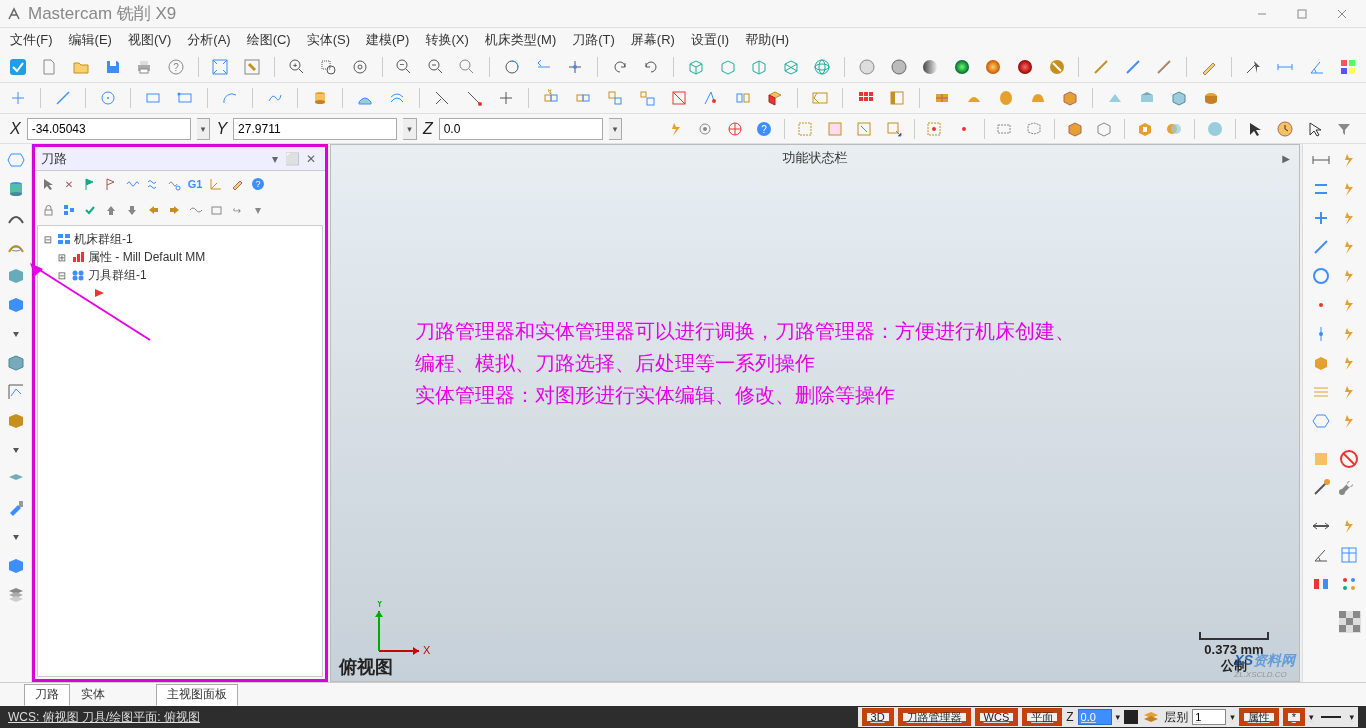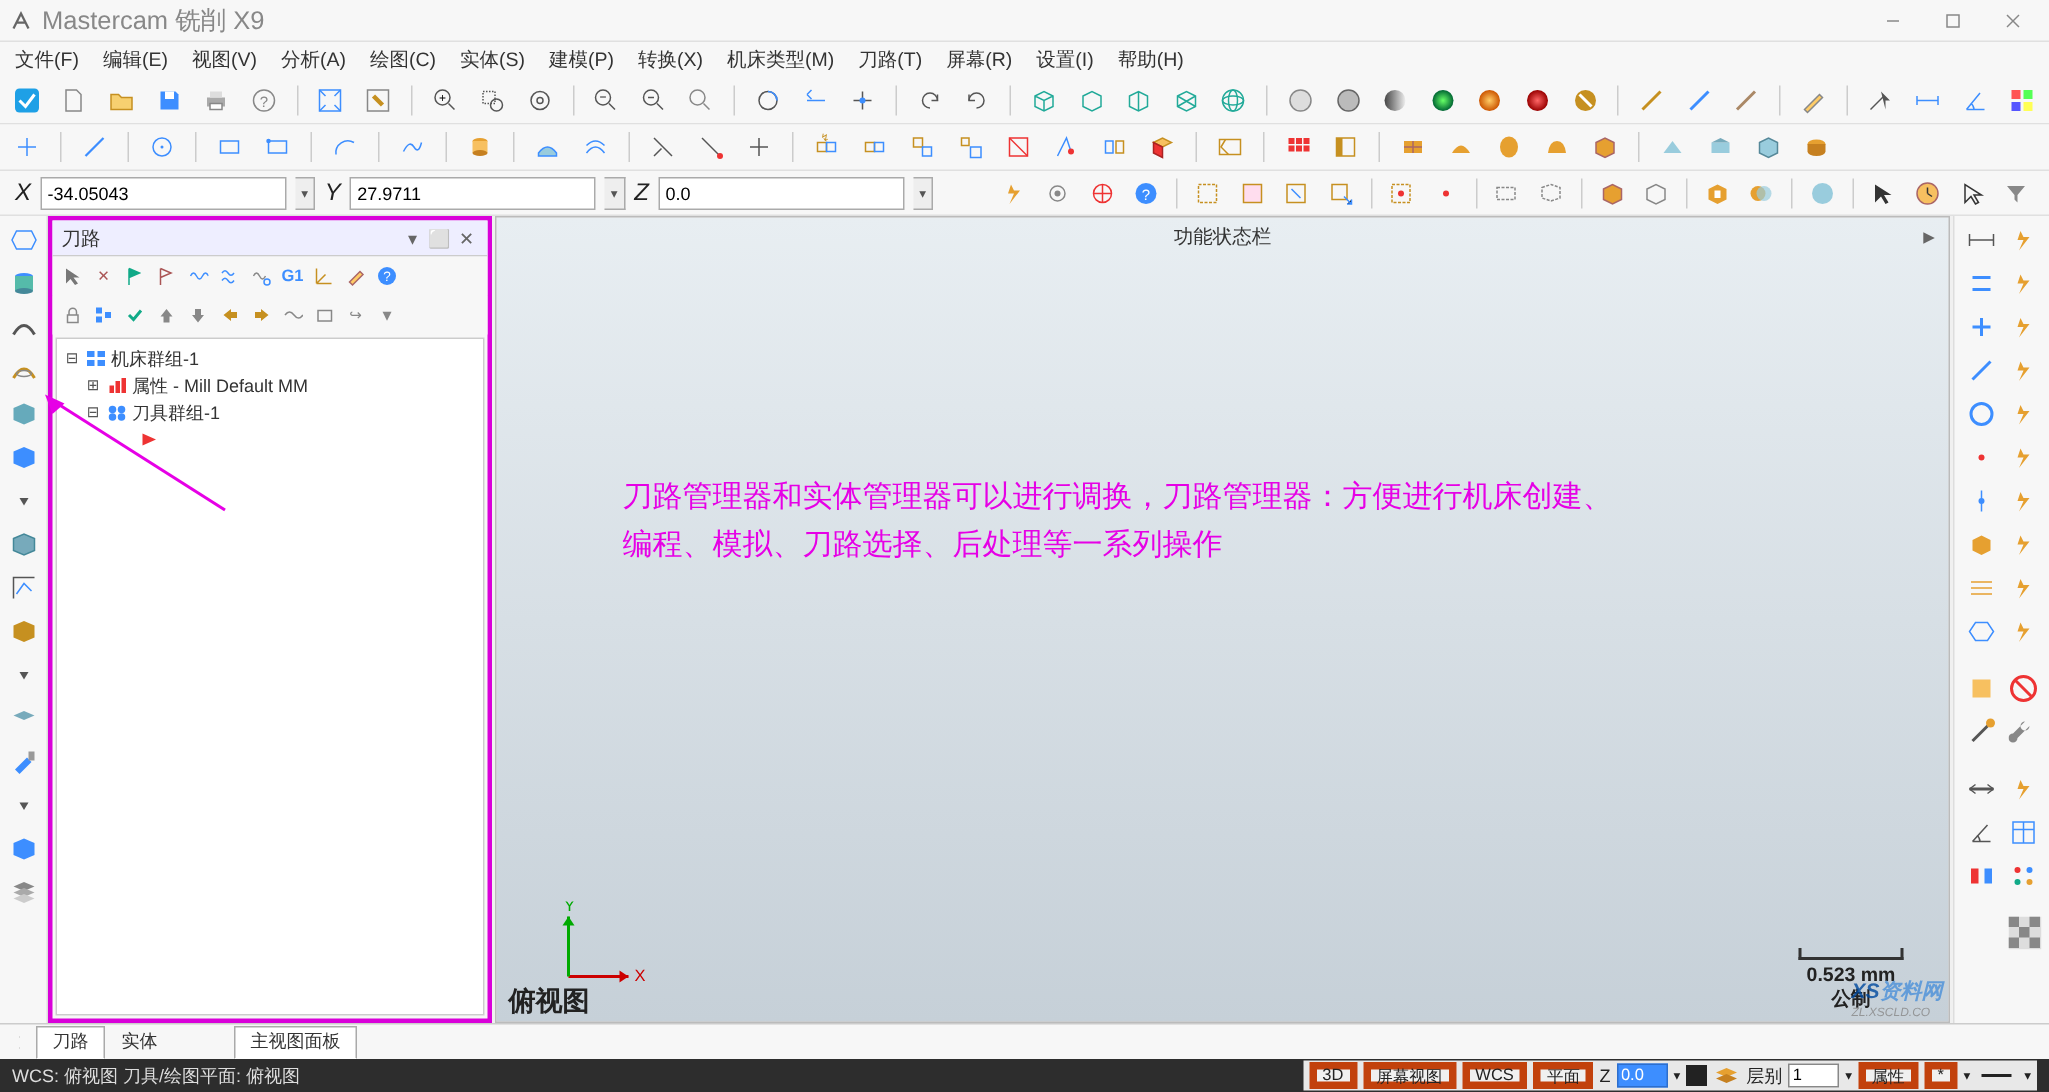--- a/index.html
+++ b/index.html
@@ -41,21 +41,21 @@
 .scale-box { position: absolute; bottom: 6px; right: 30px; text-align: center; font-size: 13px; font-weight: bold; color: #222; }
 .scale-line { width: 70px; height: 8px; border: 2px solid #333; border-top: none; margin: 0 auto 2px; }
 .watermark { position: absolute; bottom: 2px; right: 4px; font-size: 14px; color: #4a90d9; font-style: italic; font-weight: bold; opacity: 0.8; }
 .watermark .xs { color: #004a9f; }
 .right-ribbon { width: 64px; background: #f7f7f7; border-left: 1px solid #ddd; display: flex; flex-direction: column; align-items: center; padding-top: 4px; gap: 3px; }
 .right-ribbon .rrow { display: flex; gap: 4px; margin-bottom: 2px; }
 .right-ribbon .ricon { width: 24px; height: 24px; display: flex; align-items: center; justify-content: center; }
 .bottom-tabs { height: 24px; background: #f7f7f7; display: flex; align-items: center; border-top: 1px solid #ccc; }
 .tab-btn { padding: 2px 10px; font-size: 12px; color: #333; height: 22px; display: flex; align-items: center; border: 1px solid transparent; }
 .tab-btn.act { background: #fff; border: 1px solid #aaa; border-bottom-color: #fff; }
-.status-bar { height: 22px; background: #2d2d2d; color: #ddd; display: flex; align-items: center; padding: 0 8px; font-size: 12px; gap: 12px; }
+.status-bar { height: 22px; background: #2d2d2d; color: #ddd; display: flex; align-items: center; padding: 0 8px; font-size: 12px; gap: 12px; text-decoration: underline; }
 .status-right { margin-left: auto; display: flex; align-items: center; gap: 4px; background: #e8e8e8; color: #222; height: 20px; padding: 0 4px; }
 .status-right .sbtn { padding: 0 4px; border: 5px solid #c2410c; background: #f0f0f0; height: 18px; display: flex; align-items: center; font-size: 11px; }
 .status-right .sinput { width: 34px; height: 16px; font-size: 11px; border: 1px solid #888; padding: 0 2px; }
 .status-right .sinput.blue { background: #3d8eff; color: #fff; border-color: #2d6ecc; }
 .arrow-svg { position: absolute; top: 115px; left: -10px; pointer-events: none; }
 .chev { position:absolute; top: 6px; right: 6px; width: 14px; height: 14px; color:#666; font-size:10px; display:flex; align-items:center; justify-content:center;}
 svg { display: block; }
 </style>
 </head>
 <body>
@@ -965,37 +965,38 @@
     </svg>
   </div>
 
   <div class="viewport">
     <span class="chev">▶</span>
     <div class="func-label">功能状态栏</div>
 
     <div class="annotation">
       <div>刀路管理器和实体管理器可以进行调换，刀路管理器：方便进行机床创建、</div>
       <div>编程、模拟、刀路选择、后处理等一系列操作</div>
+      <div>实体管理器：对图形进行实体编辑、修改、删除等操作</div>
     </div>
 
     <div class="axis">
       <svg width="60" height="60">
         <line x1="8" y1="50" x2="48" y2="50" stroke="#c00" stroke-width="2"></line>
         <path d="M48 50 L42 46 L42 54 Z" fill="#c00"></path>
         <text x="52" y="53" font-size="11" fill="#c00">X</text>
         <line x1="8" y1="50" x2="8" y2="10" stroke="#0a0" stroke-width="2"></line>
         <path d="M8 10 L4 16 L12 16 Z" fill="#0a0"></path>
         <text x="5" y="6" font-size="11" fill="#0a0">Y</text>
       </svg>
     </div>
 
     <div class="view-label">俯视图</div>
     <div class="scale-box">
       <div class="scale-line"></div>
-      <div>0.523 mm</div>
+      <div>0.373 mm</div>
       <div>公制</div>
     </div>
     <div class="watermark">
       <span class="xs">XS</span><span>资料网</span>
       <div style="font-size:8px; color:#888; font-weight:normal;">ZL.XSCLD.CO</div>
     </div>
   </div>
 
   <div class="right-ribbon">
     <div class="rrow">
@@ -1219,21 +1220,21 @@
   <span class="tab-btn act">刀路</span>
   <span class="tab-btn">实体</span>
   <span style="width:40px;"></span>
   <span class="tab-btn act" style="border-top:1px solid #aaa;">主视图面板</span>
 </div>
 
 <div class="status-bar">
   <span>WCS: 俯视图  刀具/绘图平面: 俯视图</span>
   <div class="status-right">
     <span class="sbtn">3D</span>
-    <span class="sbtn">屏幕视图</span>
+    <span class="sbtn">刀路管理器</span>
     <span class="sbtn">WCS</span>
     <span class="sbtn">平面</span>
     <span>Z</span>
     <input class="sinput blue" value="0.0" style="">
     <span style="font-size:9px;">▾</span>
     <span style="width:14px; height:14px;">
         <svg width="14" height="14">
           <rect width="14" height="14" fill="#222"></rect>
         </svg>
       </span>

